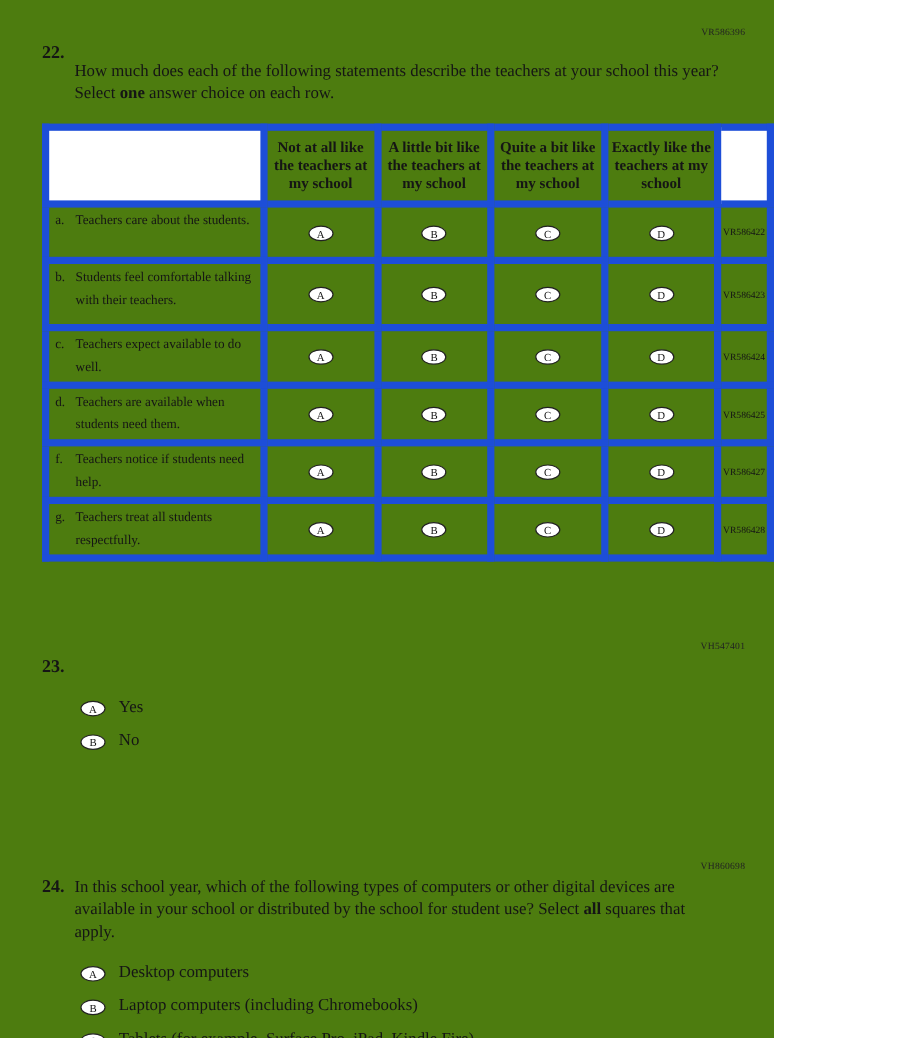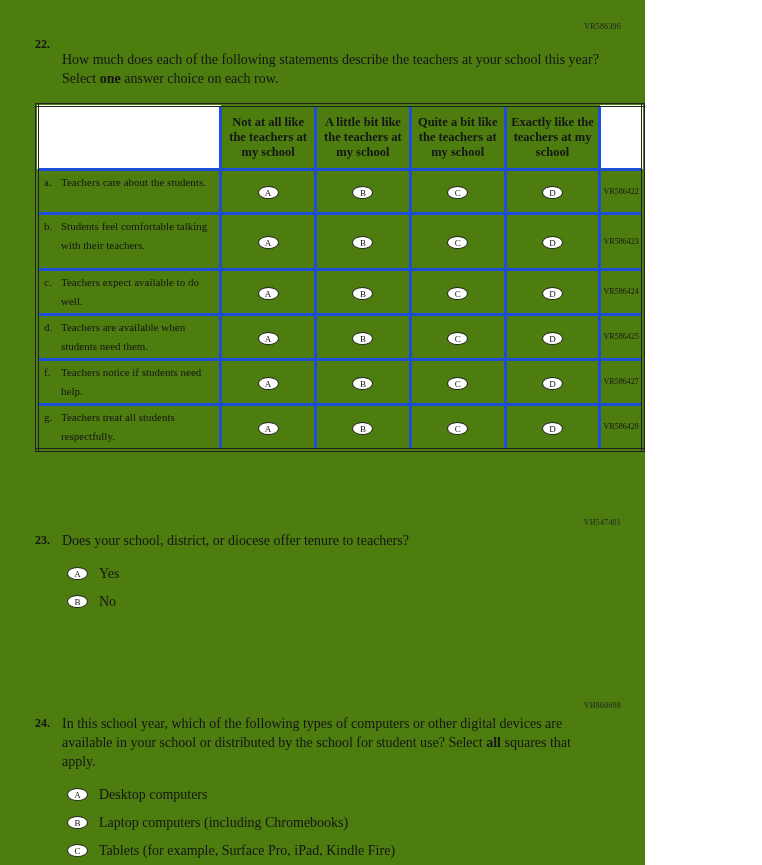--- a/index.html
+++ b/index.html
@@ -11,30 +11,30 @@
   }
   .vrcode {
     text-align: right; padding-right: 24px; font-size: 8px; line-height: 10px;
     color: #222; letter-spacing: 0.2px;
   }
   .vrcode.first { padding-top: 22px; }
   .q23-code { margin-top: 66px; }
   .q24-code { margin-top: 90px; }
 
   .question { display: flex; margin-left: 35px; margin-top: 3px; }
-  .qnum { font-weight: bold; width: 27px; flex: none; font-size: 12px; line-height: 19px; }
+  .qnum { font-weight: bold; width: 27px; flex: none; font-size: 15px; line-height: 19px; }
   .qtext { font-size: 14px; line-height: 19px; }
   .qtext.w22 { max-width: 565px; margin-top: 15px; }
   .qtext.w24 { max-width: 520px; }
 
   table.grid {
     border-collapse: collapse; margin: 15px 0 0 35px;
     border: 4px double #222; table-layout: fixed;
   }
-  .grid td, .grid th { border: 3px solid #1d4ed8; }
+  .grid td, .grid th { border: 6px solid #1d4ed8; }
   th.corner { background: #fff; }
   th.colhead {
     font-size: 12.5px; font-weight: bold; text-align: center; vertical-align: middle;
     padding: 3px 2px; line-height: 15px;
   }
   tr.hdr { height: 64px; }
   tr.r2 { height: 38px; }
   tr.r3 { height: 56px; }
   td.stmt { font-size: 11px; padding: 2px 3px 2px 5px; vertical-align: top; line-height: 19px; }
   .rowletter { display: inline-block; width: 17px; vertical-align: top; }
@@ -138,21 +138,20 @@
       <td class="bcell"><span class="bubble">D</span></td>
       <td class="codecell">VR586428</td>
     </tr>
   </tbody>
     </table>
 
   <div class="vrcode q23-code">VH547401</div>
 
   <div class="question">
     <span class="qnum">23.</span>
-    <div class="qtext">Does your school, district, or diocese offer tenure to teachers?</div>
   </div>
 
   <div class="option opt-first">
     <span class="bubble">A</span>
     <span>Yes</span>
   </div>
   <div class="option opt-next">
     <span class="bubble">B</span>
     <span>No</span>
   </div>

